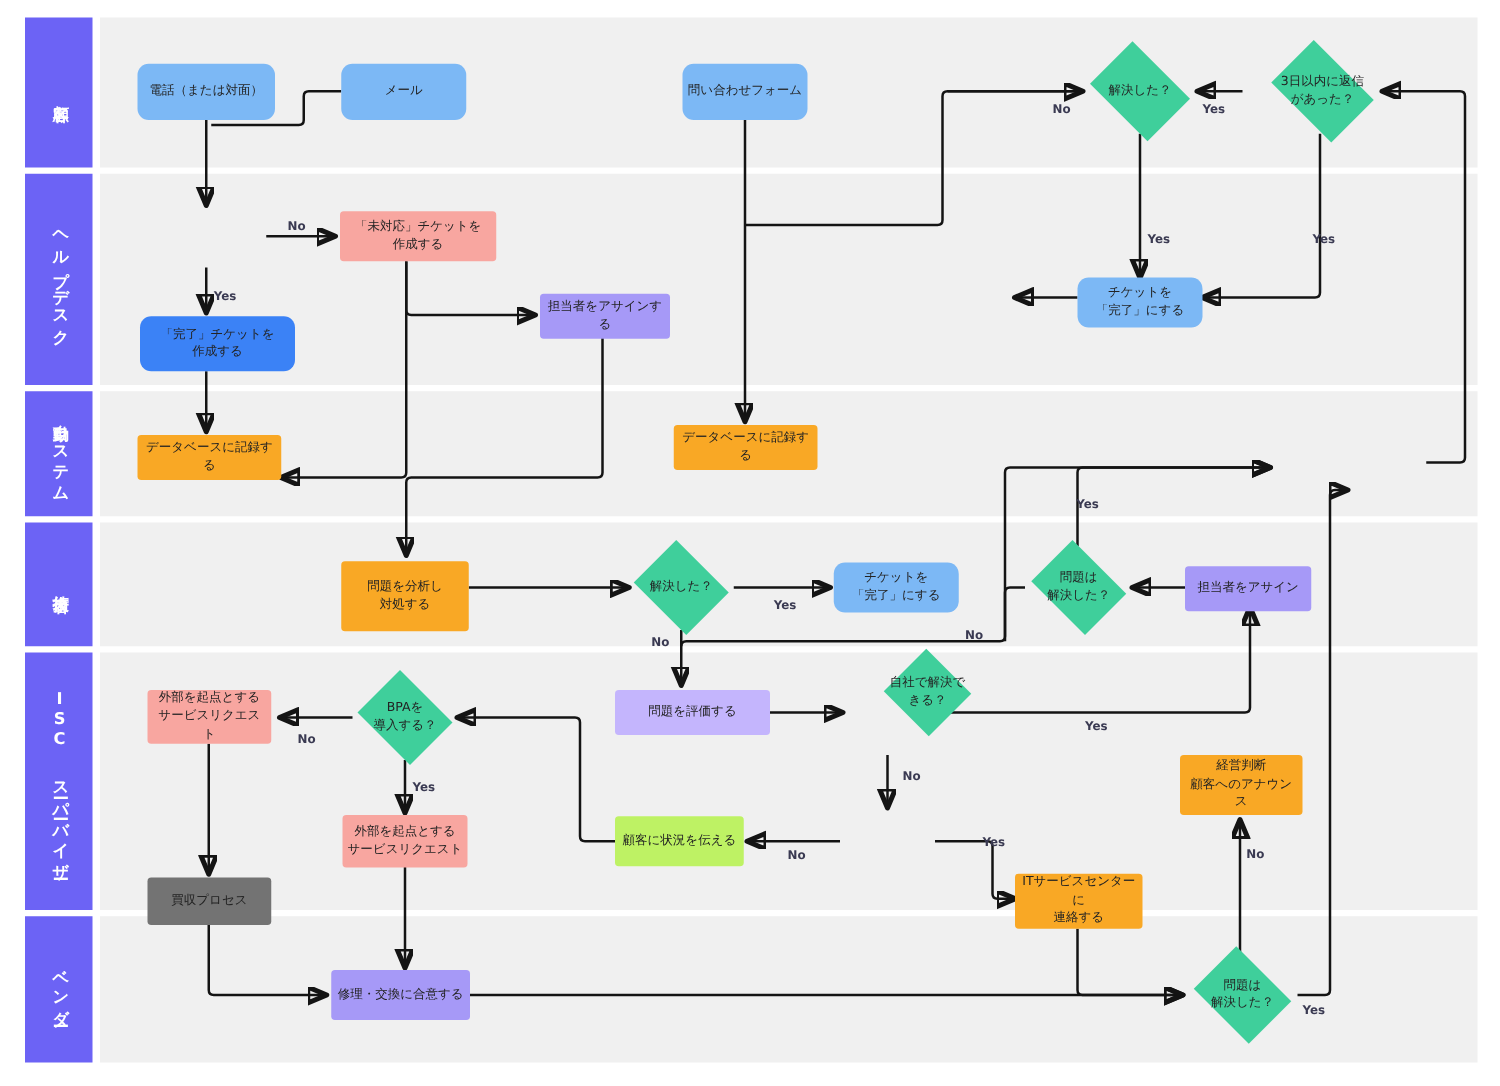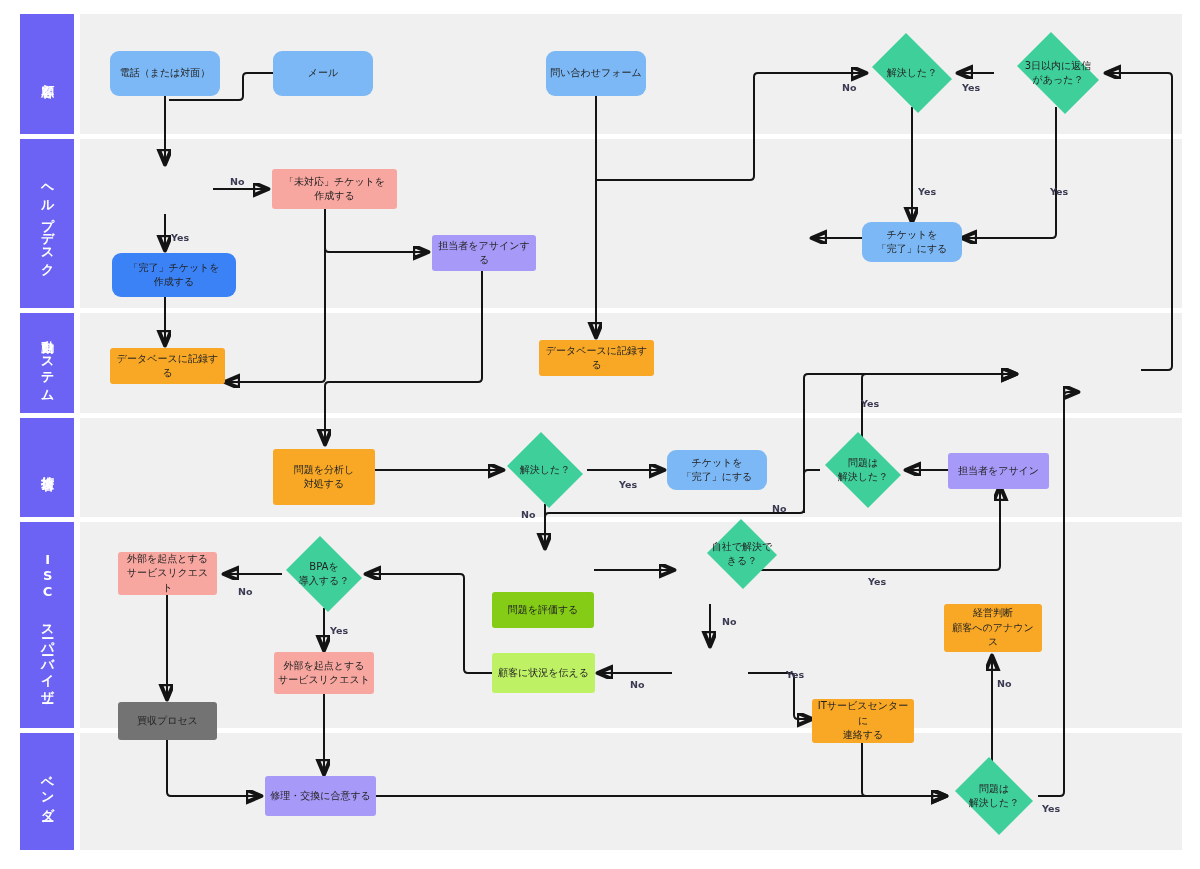--- a/index.html
+++ b/index.html
@@ -219,21 +219,21 @@
     <span style="white-space:pre-line;">外部を起点とする
 サービスリクエスト</span>
     </div>
 
   <div class="node n-dec" style="left:282px;top:540px;width:84px;height:68px;">
     <div class="dshape"></div>
     <div class="dtext" style="white-space:pre-line;">BPAを
 導入する？</div>
     </div>
 
-  <div class="node n-proc" style="left:492px;top:552px;width:102px;height:36px;background:#84cc16;margin-top:40px;">
+  <div class="node n-proc" style="left:492px;top:552px;width:124px;height:36px;background:#c4b5fd;">
     <span>問題を評価する</span>
     </div>
 
   <div class="node n-dec" style="left:674px;top:520px;width:72px;height:68px;margin-left:32px;">
     <div class="dshape"></div>
     <div class="dtext" style="white-space:pre-line;">自社で解決で
 きる？</div>
     </div>
 
   <div class="node n-proc" style="left:944px;top:604px;width:98px;height:48px;background:#f9a825;">

